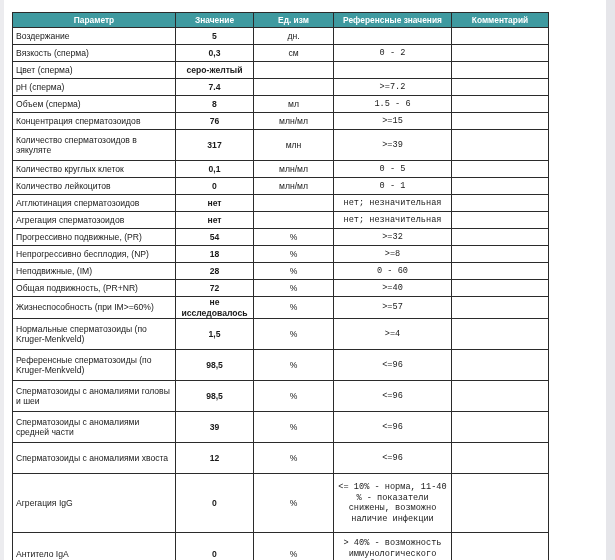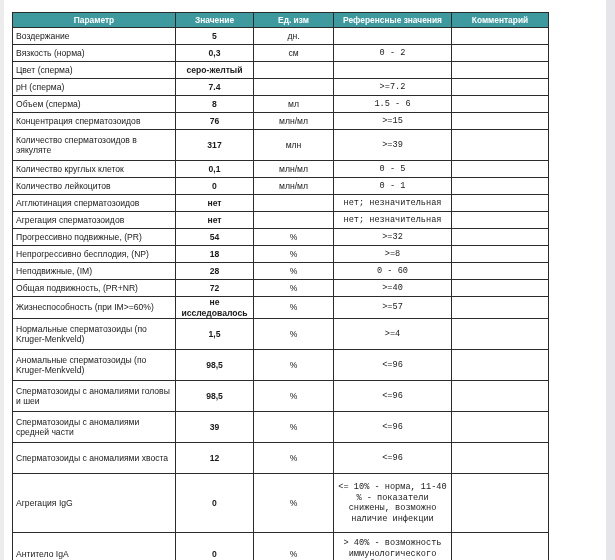--- a/index.html
+++ b/index.html
@@ -72,21 +72,21 @@
     </thead>
     <tbody id="tbody">
         <tr class="h1">
           <td class="param">Воздержание</td>
           <td class="val">5</td>
           <td class="unit">дн.</td>
           <td class="ref"></td>
           <td class="com"></td>
         </tr>
         <tr class="h1">
-          <td class="param">Вязкость (норма)</td>
+          <td class="param">Вязкость (сперма)</td>
           <td class="val">0,3</td>
           <td class="unit">см</td>
           <td class="ref">0 - 2</td>
           <td class="com"></td>
         </tr>
         <tr class="h1">
           <td class="param">Цвет (сперма)</td>
           <td class="val">серо-желтый</td>
           <td class="unit"></td>
           <td class="ref"></td>
@@ -184,21 +184,21 @@
           <td class="com"></td>
         </tr>
         <tr class="h2">
           <td class="param">Нормальные сперматозоиды (по Kruger-Menkveld)</td>
           <td class="val">1,5</td>
           <td class="unit">%</td>
           <td class="ref">&gt;=4</td>
           <td class="com"></td>
         </tr>
         <tr class="h2">
-          <td class="param">Аномальные сперматозоиды  (по Kruger-Menkveld)</td>
+          <td class="param">Референсные сперматозоиды  (по Kruger-Menkveld)</td>
           <td class="val">98,5</td>
           <td class="unit">%</td>
           <td class="ref">&lt;=96</td>
           <td class="com"></td>
         </tr>
         <tr class="h2">
           <td class="param">Сперматозоиды с аномалиями головы и шеи</td>
           <td class="val">98,5</td>
           <td class="unit">%</td>
           <td class="ref">&lt;=96</td>

